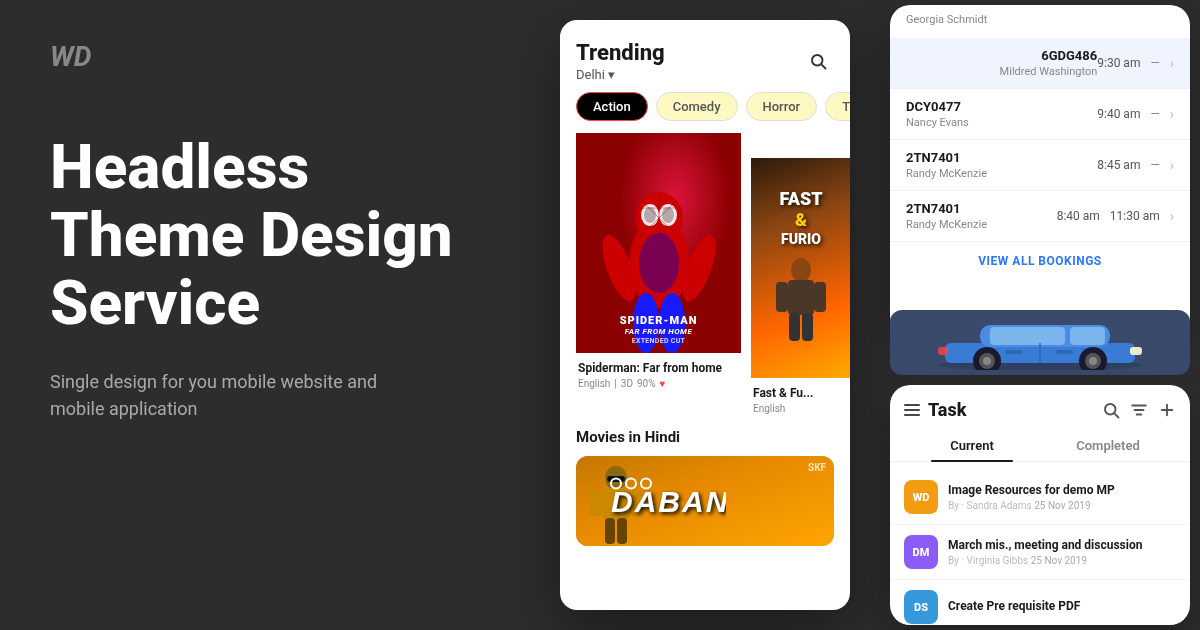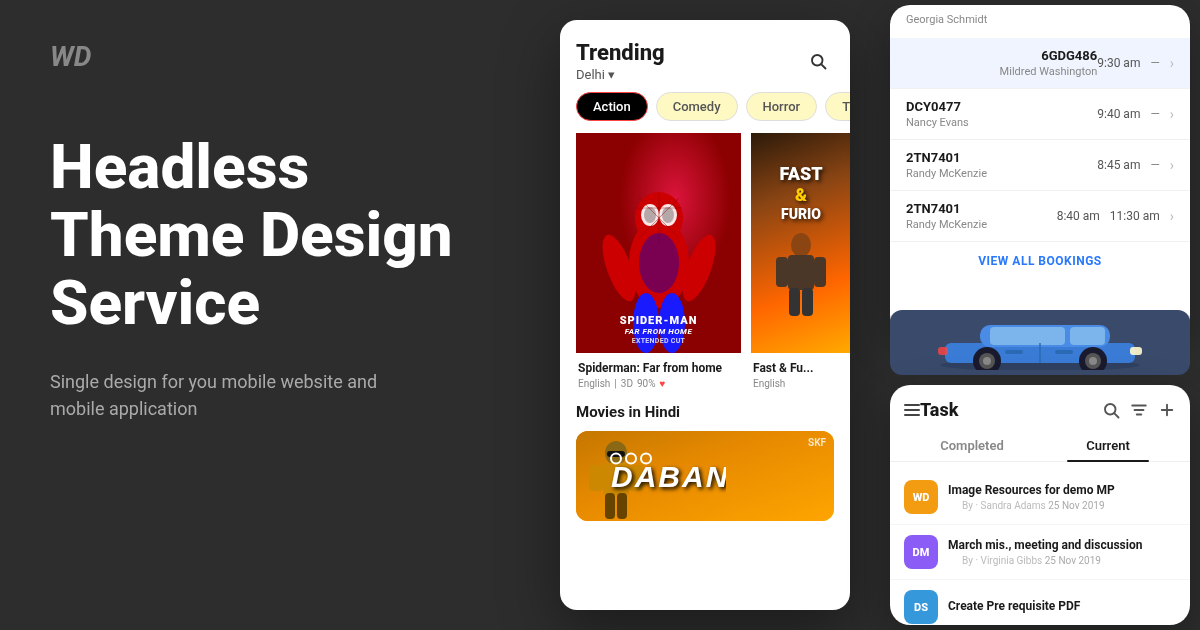--- a/index.html
+++ b/index.html
@@ -164,20 +164,21 @@
       letter-spacing: 0.5px;
       line-height: 1.2;
     }
 
     .movie-card-secondary {
       width: 100px;
       height: 220px;
       background: linear-gradient(135deg, #f39c12 0%, #e74c3c 100%);
       position: relative;
       overflow: hidden;
+      margin-top: 25px;
     }
 
     .fast-furious-bg {
       position: absolute;
       inset: 0;
       background: linear-gradient(160deg, #2c1a0a 0%, #8b4513 30%, #ff6600 70%, #ffaa00 100%);
       display: flex;
       align-items: center;
       justify-content: center;
       flex-direction: column;
@@ -380,20 +381,21 @@
       border-radius: 20px;
       overflow: hidden;
       box-shadow: 0 15px 40px rgba(0,0,0,0.3);
       z-index: 3;
     }
 
     .task-header {
       display: flex;
       align-items: center;
       padding: 14px 14px 0;
+      gap: 8px;
     }
 
     .hamburger-icon {
       display: flex;
       flex-direction: column;
       gap: 3px;
       cursor: pointer;
     }
 
     .hamburger-icon span {
@@ -494,21 +496,20 @@
       margin-bottom: 3px;
     }
 
     .task-meta {
       font-size: 10px;
       color: #aaa;
     }
 
     .task-meta .by {
       color: #bbb;
-      margin-left: 14px;
     }
 
     
     .georgia-name {
       padding: 8px 16px 4px;
       font-size: 11px;
       color: #888;
     }
   </style>
 </head>
@@ -758,22 +759,22 @@
             <line x1="9" y1="18" x2="15" y2="18"></line>
         </svg>
         <svg width="18" height="18" viewBox="0 0 24 24" fill="none" stroke="#555" stroke-width="2.5" stroke-linecap="round" style="cursor:pointer;">
           <line x1="12" y1="5" x2="12" y2="19"></line>
             <line x1="5" y1="12" x2="19" y2="12"></line>
         </svg>
       </div>
     </div>
 
     <div class="task-tabs">
+      <div class="task-tab active">Current</div>
       <div class="task-tab completed-tab">Completed</div>
-      <div class="task-tab active">Current</div>
     </div>
 
     <div class="task-list">
 
       <div class="task-item">
         <div class="task-avatar wd">WD</div>
         <div class="task-info">
           <div class="task-name">Image Resources for demo MP</div>
           <div class="task-meta">
             <span class="by">By · Sandra Adams</span>

